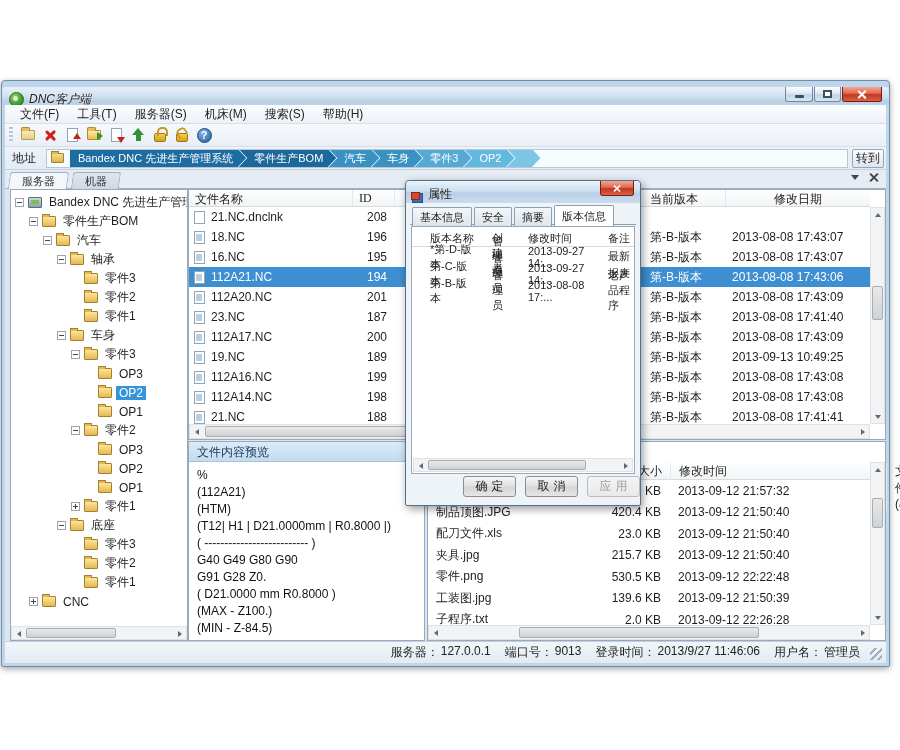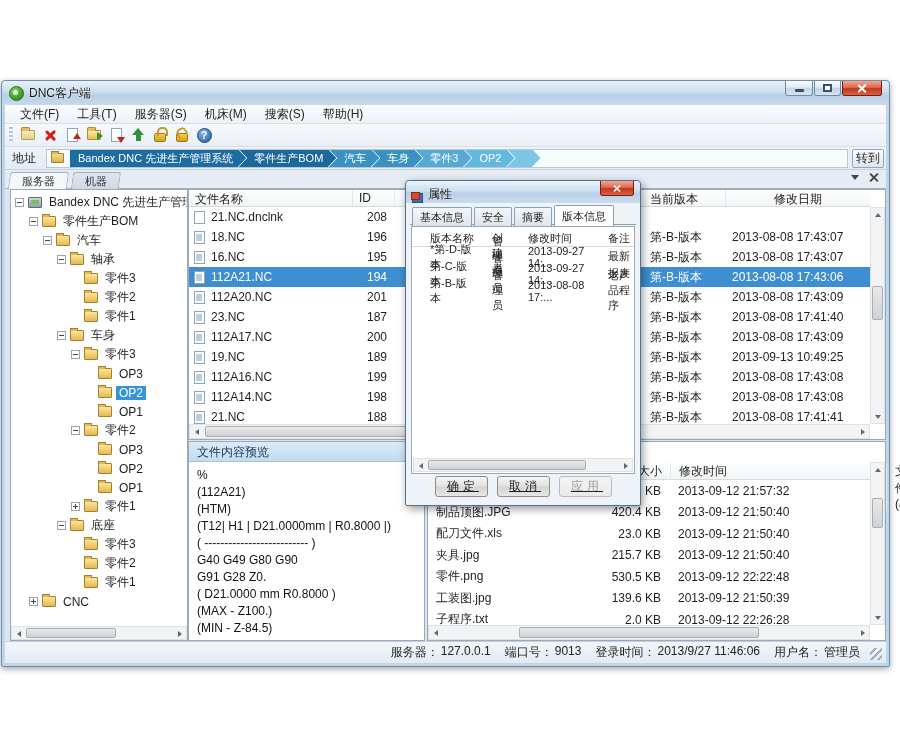--- a/index.html
+++ b/index.html
@@ -5,23 +5,23 @@
   * { margin:0; padding:0; box-sizing:border-box; }
   html,body { width:900px; height:750px; background:#ffffff; overflow:hidden;
               font-family:"Liberation Sans","DejaVu Sans",sans-serif; font-size:12px; color:#1e1e1e; }
 
   
   #win { position:absolute; left:1px; top:80px; width:889px; height:587px;
          background:#bfd6ea; border:1px solid #6d8fae; border-radius:4px 4px 2px 2px;
          box-shadow:0 2px 6px rgba(0,0,0,.35); }
 
   
-  #titlebar { position:absolute; left:0; top:0; right:0; height:24px;
+  #titlebar { position:absolute; left:0; top:6px; right:0; height:24px;
               background:linear-gradient(180deg,#e8f1fa 0%,#cfe0f0 40%,#b9cfe4 60%,#c7d9ec 100%);
-              border-radius:4px 4px 0 0; display:flex; align-items:center; }
+              border-radius:4px 4px 0 0; display:flex; align-items:center;font-style:italic; }
   #app-icon { width:15px; height:15px; margin:0 5px 0 7px; border-radius:50%;
               background:radial-gradient(circle at 35% 30%,#8fd15e,#3f9e2f 60%,#2c7a1e);
               border:1px solid #2b6e1c; position:relative; }
   #app-icon::after{ content:""; position:absolute; left:3px; top:3px; width:5px; height:5px;
               border-radius:50%; background:rgba(255,255,255,.75); }
   #title-text { font-size:12px; color:#1b1b1b; text-shadow:0 0 3px #fff; }
   #win-controls { position:absolute; right:7px; top:0; display:flex; }
   .wbtn { height:15px; border:1px solid #708ba3; border-top:none; display:flex;
           align-items:center; justify-content:center;
           background:linear-gradient(180deg,#fdfeff,#dfe9f3 45%,#c3d4e5 55%,#d8e5f1);
@@ -123,21 +123,21 @@
   .tree-ico.folder::before { content:""; position:absolute; left:-1px; top:-3px; width:6px; height:2px;
         background:#e3b954; border:1px solid #a5812c; border-bottom:none; }
   .tree-ico.server { background:linear-gradient(180deg,#cfd8dd,#8fa0aa); border:1px solid #5c6c76; border-radius:1px; }
   .tree-ico.server::after { content:""; position:absolute; left:2px; top:2px; right:2px; bottom:3px; background:#79c05a; }
   .tree-label { padding:0 3px; }
   .tree-row.sel .tree-label { background:#3595da; color:#fff; }
 
   
   #list-panel { position:absolute; left:183px; right:0; top:0; height:251px; background:#fff; border:1px solid #97a9ba; }
   #list-header { position:absolute; left:0; right:15px; top:0; height:17px;
-                 background:linear-gradient(180deg,#ffffff,#f2f4f6); border-bottom:1px solid #d4dae0; display:flex; }
+                 background:linear-gradient(180deg,#ffffff,#f2f4f6); border-bottom:1px solid #d4dae0; display:flex;font-family:Liberation Serif, serif; }
   .hcell { border-right:1px solid #e4e8ec; padding:1px 6px; color:#222; }
   #hc-name { width:164px; } #hc-id { width:42px; } #hc-sp { width:249px; border-right:none; }
   #hc-ver { width:82px; } #hc-date { flex:1; border-right:none;text-align:center; }
   #file-rows { position:absolute; left:0; right:15px; top:17px; bottom:15px; overflow:hidden; }
   .f-row { height:20px; display:flex; align-items:center; }
   .f-row.sel { background:#3d8fd2; color:#fff; }
   .f-ico { width:11px; height:13px; flex:0 0 11px; margin:0 6px 0 5px; background:#fff; border:1px solid #90a6b6; position:relative; }
   .f-ico.nc::after { content:""; position:absolute; left:1px; top:2px; width:6px; height:7px; background:#b9cede; }
   .f-name { width:142px; overflow:hidden; white-space:nowrap; }
   .f-id { width:42px; text-align:right; padding-right:8px; }
@@ -214,21 +214,21 @@
              background:linear-gradient(180deg,#f4f7fa,#dde5ec); position:relative; top:1px; }
   .dlg-tab.active { background:#fff; top:0; height:21px; line-height:20px; z-index:2; }
   #dlg-content { position:absolute; left:5px; right:5px; top:45px; height:248px; background:#fff; border:1px solid #97a9ba; }
   #dlg-tbl-head { position:absolute; left:0; right:0; top:2px; height:18px; border-bottom:1px solid #d4dae0; display:flex; font-size:11px; }
   .dc { padding:2px 0 0 18px; }
   .dc0 { width:62px; } .dc1 { width:36px; } .dc2 { width:80px; } .dc3 { flex:1; }
   #dlg-rows { position:absolute; left:0; right:0; top:20px; }
   .d-row { height:17px; display:flex; font-size:11px; align-items:center; }
   #dlg-hscroll { left:1px; right:1px; bottom:1px; height:14px; }
   #dlg-hthumb { top:1px; bottom:1px; left:14px; width:158px; }
-  #dlg-buttons { position:absolute; left:0; right:0; bottom:8px; display:flex; justify-content:center; gap:9px;text-decoration:underline; }
+  #dlg-buttons { position:absolute; left:0; right:0; bottom:8px; display:flex; justify-content:flex-end; gap:9px; }
   .dlg-btn { width:53px; height:21px; border:1px solid #8b8f94; border-radius:3px; font-size:12px;
              background:linear-gradient(180deg,#f6f6f6,#e2e2e2 45%,#d5d5d5 55%,#e6e6e6);
              display:flex; align-items:center; justify-content:center; letter-spacing:4px; padding-left:4px; }
   .dlg-btn.disabled { color:#9aa0a6; border-color:#b8bcc0; background:linear-gradient(180deg,#f4f4f4,#e9e9e9); }
 </style>
 </head>
 <body>
 
 <div id="win">
 

